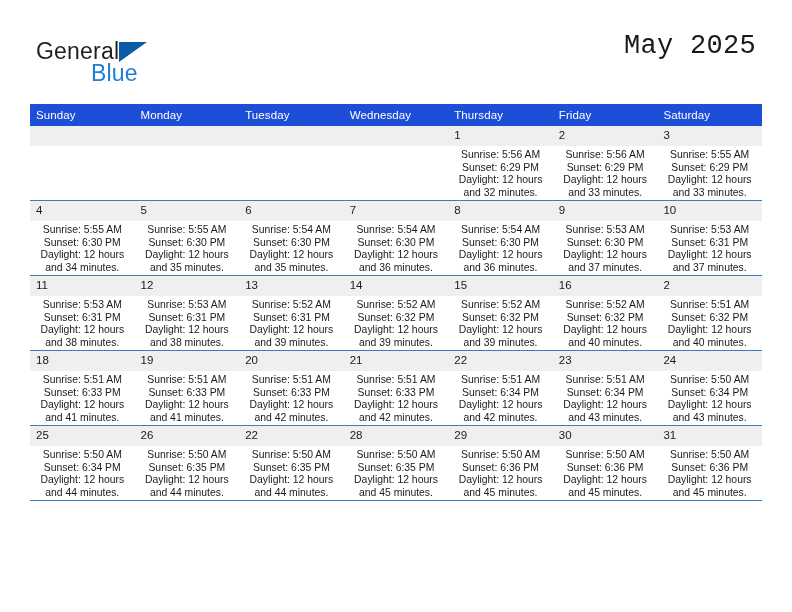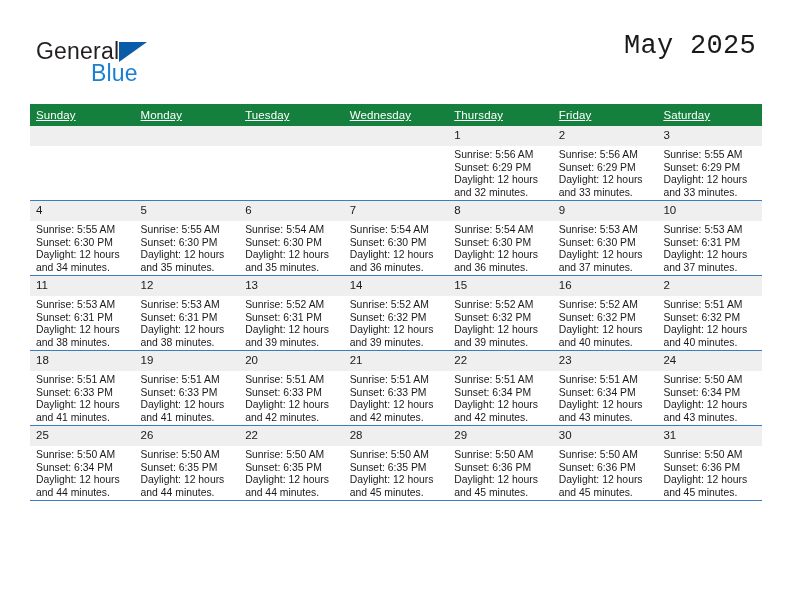--- a/index.html
+++ b/index.html
@@ -88,29 +88,28 @@
   
   .calendar {
     position: absolute;
     left: 30px;
     top: 104px;
     width: 732px;
     border-collapse: collapse;
     table-layout: fixed;
   }
   .calendar th {
-    background: #15803d;
+    background: #1d4ed8;
     color: #ffffff;
     font-size: 11.5px;
     font-weight: normal;
     text-align: left;
     padding: 5px 0 5px 6px;
     height: 11px;
     letter-spacing: 0.1px;
-    text-decoration: underline;
   }
   .calendar td {
     vertical-align: top;
     padding: 0;
     border-bottom: 1.5px solid #3b7dc0;
     height: 74px;
     background: #ffffff;
   }
   .daynum {
     display: block;
@@ -122,20 +121,21 @@
     line-height: 13px;
   }
   .daynum.empty {
     color: transparent;
   }
   .cellbody {
     padding: 3px 6px 0 6px;
     font-size: 10.4px;
     line-height: 12.6px;
     color: #1a1a1a;
+    text-align: center;
   }
   .cellbody div {
     white-space: nowrap;
   }
   .empty-cell .cellbody {
     visibility: hidden;
   }
 </style>
 </head>
 <body>

